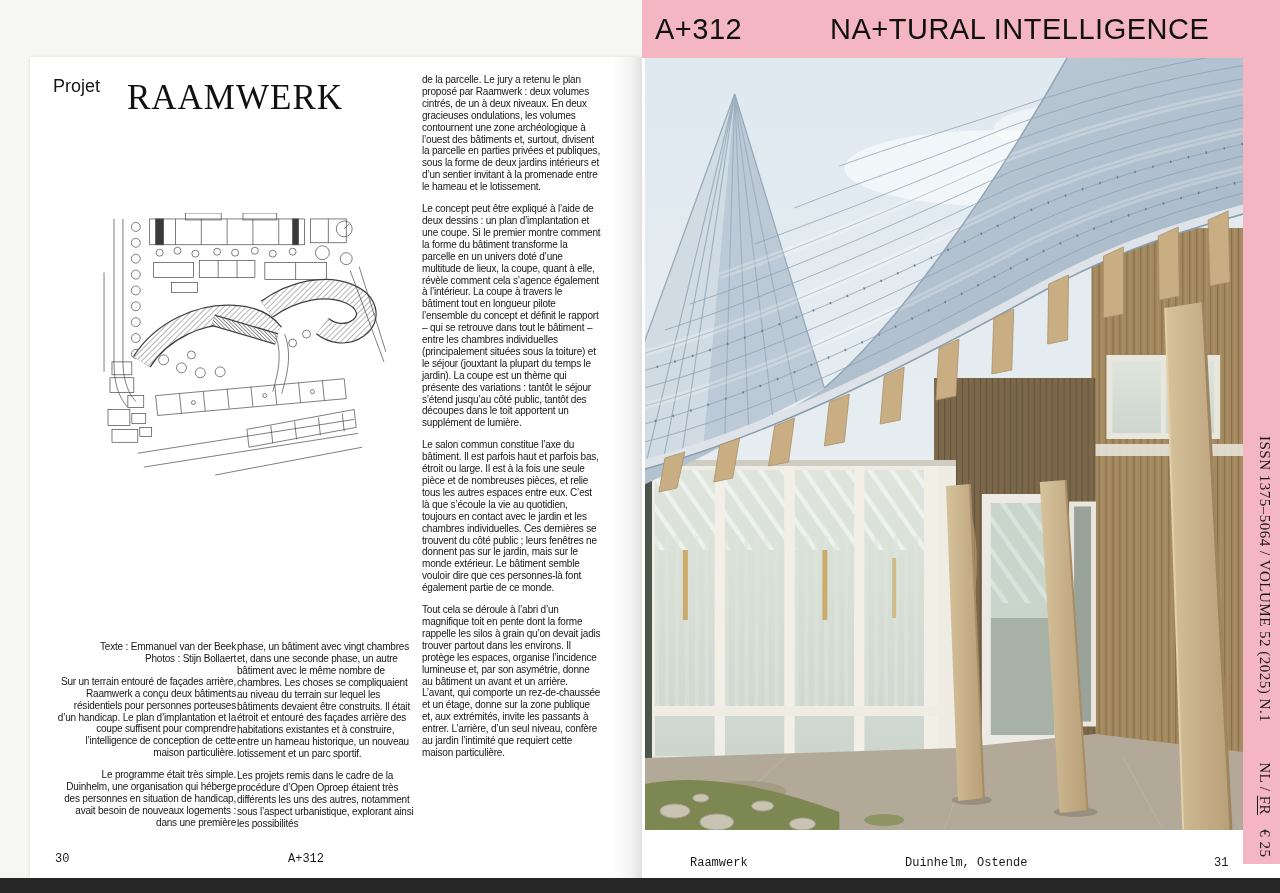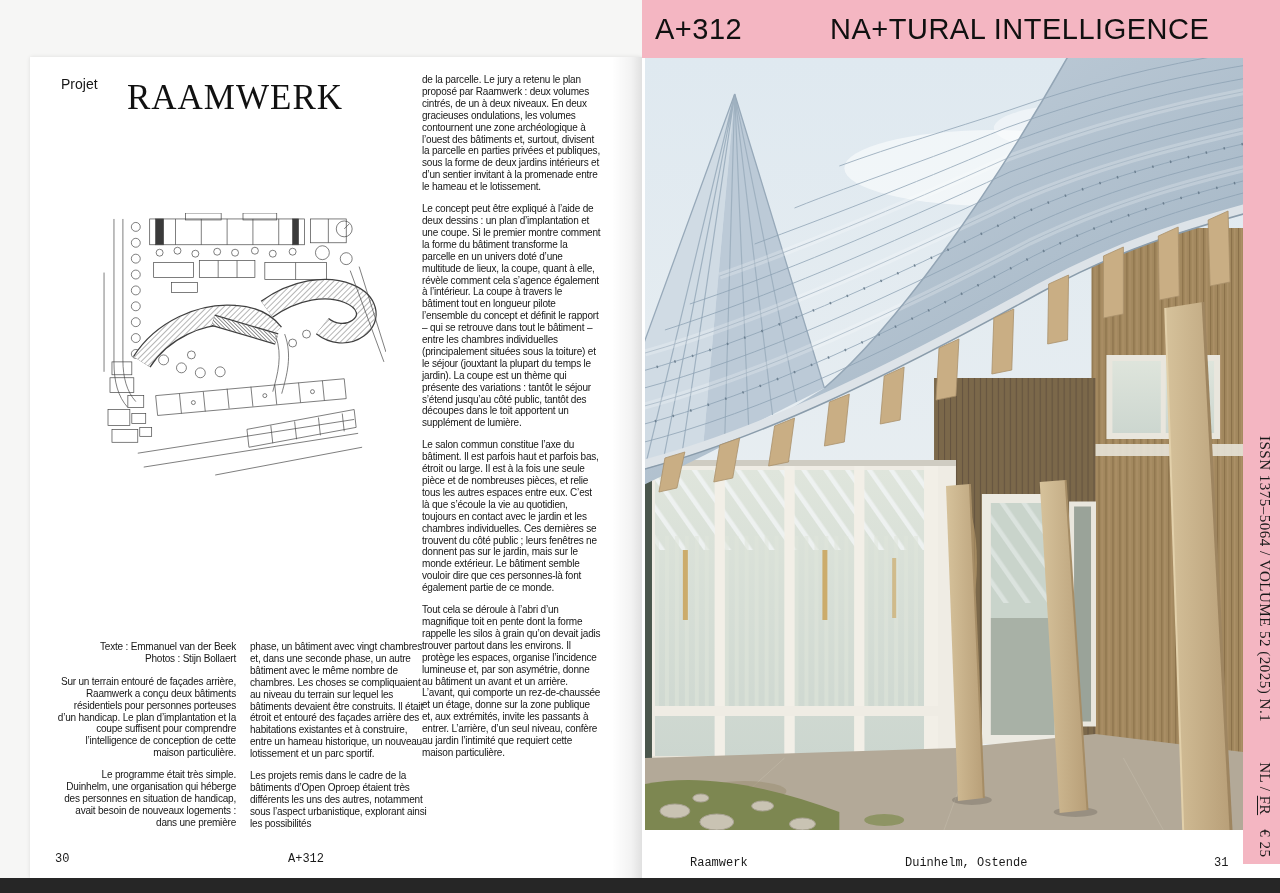--- a/index.html
+++ b/index.html
@@ -21,31 +21,31 @@
   
   .spine{position:absolute;left:1243px;top:58px;width:37px;height:806px;background:#f4b6c2;}
   .spine-rot{position:absolute;top:378px;left:30px;transform:rotate(90deg);transform-origin:0 0;
              white-space:nowrap;font-family:"Liberation Serif",serif;font-size:15px;
              letter-spacing:.5px;color:#1a1a1a;}
   .spine-rot .gap1{display:inline-block;width:40px;}
   .spine-rot .gap2{display:inline-block;width:14px;}
   .spine-rot u{text-underline-offset:2px;}
 
   
-  .kicker{position:absolute;left:61px;top:76px;font-size:14px;}
+  .kicker{position:absolute;left:53px;top:76px;font-size:18px;}
   .title-serif{position:absolute;left:106px;top:78px;width:258px;text-align:center;
                font-family:"Liberation Serif",serif;font-size:35px;line-height:40px;
                letter-spacing:1px;color:#111;}
   .subtitle-serif{position:absolute;left:106px;top:538px;width:258px;text-align:center;
                font-family:"Liberation Serif",serif;font-size:30px;line-height:35px;color:#111;}
   .plan-wrap{position:absolute;left:98px;top:213px;width:288px;height:266px;}
   .col{position:absolute;width:179px;font-size:10px;line-height:11.9px;letter-spacing:-.2px;}
   .col p{margin:0 0 10px 0;}
   #col1{left:57px;top:641px;text-align:right;}
-  #col2{left:237px;top:641px;margin-left:13px;}
+  #col2{left:237px;top:641px;}
   #col3{left:422px;top:74px;}
   .credits p{margin:0;}
   .credits{margin-bottom:11px;}
   .intro{font-weight:normal;}
 
   .folio{position:absolute;font-size:12px;color:#1a1a1a;font-family:Liberation Mono, monospace;}
   #folio30{left:55px;top:852px;}
   #folioIssue{left:288px;top:852px;}
   #folioProj{left:690px;top:856px;}
   #folioLoc{left:905px;top:856px;}
@@ -175,21 +175,21 @@
     <div class="credits">
       <p>Texte : Emmanuel van der Beek</p>
       <p>Photos : Stijn Bollaert</p>
     </div>
     <p class="intro">Sur un terrain entouré de façades arrière, Raamwerk a conçu deux bâtiments résidentiels pour personnes porteuses d’un handicap. Le plan d’implantation et la coupe suffisent pour comprendre l’intelligence de conception de cette maison particulière.</p>
     <p>Le programme était très simple. Duinhelm, une organisation qui héberge des personnes en situation de handicap, avait besoin de nouveaux logements : dans une première</p>
   </div>
 
   <div class="col" id="col2">
     <p>phase, un bâtiment avec vingt chambres et, dans une seconde phase, un autre bâtiment avec le même nombre de chambres. Les choses se compliquaient au niveau du terrain sur lequel les bâtiments devaient être construits. Il était étroit et entouré des façades arrière des habitations existantes et à construire, entre un hameau historique, un nouveau lotissement et un parc sportif.</p>
-    <p>Les projets remis dans le cadre de la bâtiments d’Open Oproep étaient très différents les uns des autres, notamment sous l’aspect urbanistique, explorant ainsi les possibilités</p>
+    <p>Les projets remis dans le cadre de la procédure d’Open Oproep étaient très différents les uns des autres, notamment sous l’aspect urbanistique, explorant ainsi les possibilités</p>
   </div>
 
   <div class="col" id="col3">
     <p>de la parcelle. Le jury a retenu le plan proposé par Raamwerk : deux volumes cintrés, de un à deux niveaux. En deux gracieuses ondulations, les volumes contournent une zone archéologique à l’ouest des bâtiments et, surtout, divisent la parcelle en parties privées et publiques, sous la forme de deux jardins intérieurs et d’un sentier invitant à la promenade entre le hameau et le lotissement.</p>
     <p>Le concept peut être expliqué à l’aide de deux dessins : un plan d’implantation et une coupe. Si le premier montre comment la forme du bâtiment transforme la parcelle en un univers doté d’une multitude de lieux, la coupe, quant à elle, révèle comment cela s’agence également à l’intérieur. La coupe à travers le bâtiment tout en longueur pilote l’ensemble du concept et définit le rapport – qui se retrouve dans tout le bâtiment – entre les chambres individuelles (principalement situées sous la toiture) et le séjour (jouxtant la plupart du temps le jardin). La coupe est un thème qui présente des variations : tantôt le séjour s’étend jusqu’au côté public, tantôt des découpes dans le toit apportent un supplément de lumière.</p>
     <p>Le salon commun constitue l’axe du bâtiment. Il est parfois haut et parfois bas, étroit ou large. Il est à la fois une seule pièce et de nombreuses pièces, et relie tous les autres espaces entre eux. C’est là que s’écoule la vie au quotidien, toujours en contact avec le jardin et les chambres individuelles. Ces dernières se trouvent du côté public ; leurs fenêtres ne donnent pas sur le jardin, mais sur le monde extérieur. Le bâtiment semble vouloir dire que ces personnes-là font également partie de ce monde.</p>
     <p>Tout cela se déroule à l’abri d’un magnifique toit en pente dont la forme rappelle les silos à grain qu’on devait jadis trouver partout dans les environs. Il protège les espaces, organise l’incidence lumineuse et, par son asymétrie, donne au bâtiment un avant et un arrière. L’avant, qui comporte un rez-de-chaussée et un étage, donne sur la zone publique et, aux extrémités, invite les passants à entrer. L’arrière, d’un seul niveau, confère au jardin l’intimité que requiert cette maison particulière.</p>
   </div>
 
   <div class="photo-wrap">

